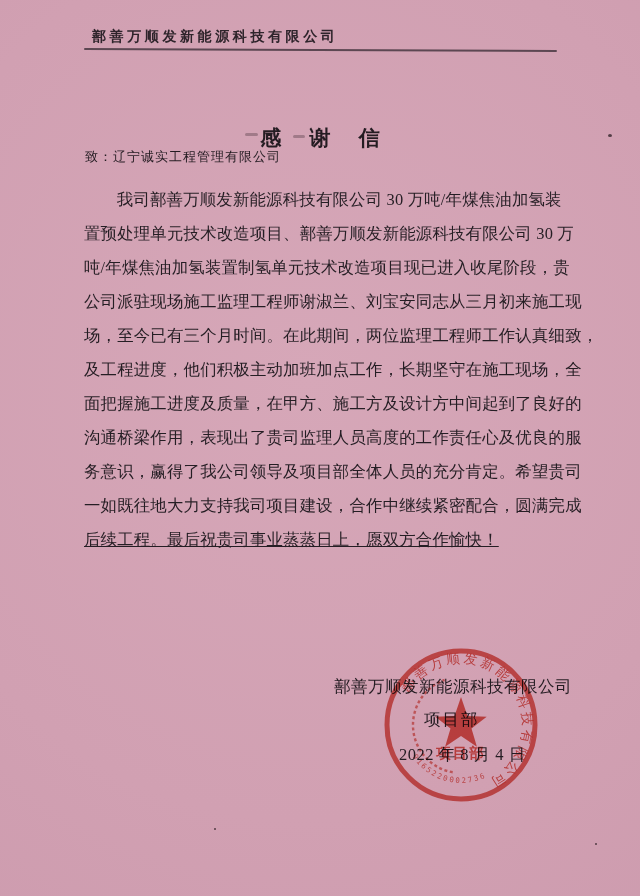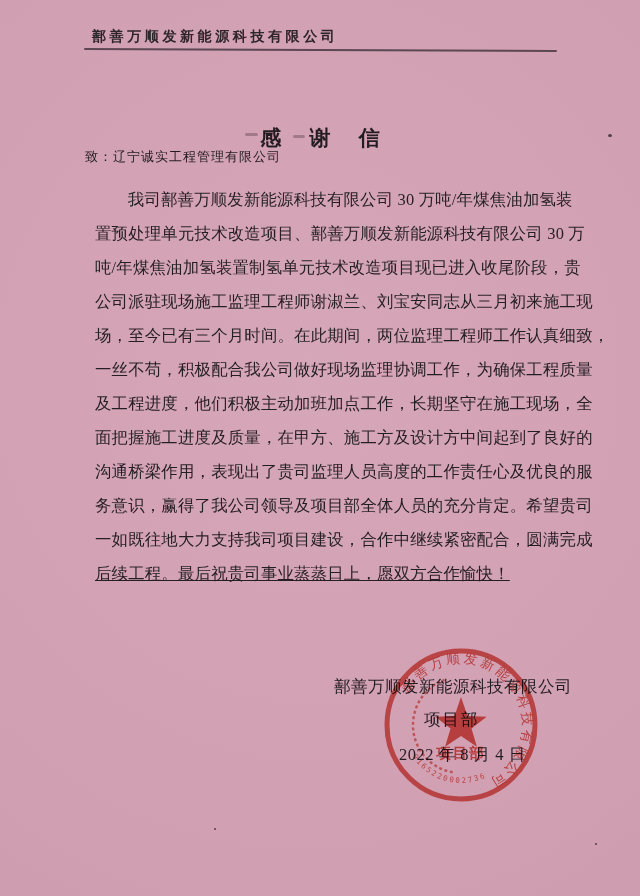--- a/index.html
+++ b/index.html
@@ -29,21 +29,21 @@
   
   .recipient{
     left:85px;top:148px;font-size:13px;font-weight:400;color:#241c22;
     letter-spacing:1px;
   }
   
   .body-block{left:84px;top:183px;width:474px;color:#251e24;}
   .bline{
     font-size:16.4px;line-height:34px;height:34px;
     text-align:justify;text-align-last:justify;text-justify:inter-ideograph;
-    letter-spacing:0.2px;white-space:nowrap;margin-left:11px;
+    letter-spacing:0.2px;white-space:nowrap;
   }
   .bline.indent{text-indent:2em;}
   .bline.last{text-align-last:left;white-space:normal;text-decoration:underline;}
   
   .sig-company{left:334px;top:676px;font-size:16.5px;color:#241c22;letter-spacing:0.5px;}
   .sig-dept{left:424px;top:709px;font-size:16.5px;color:#241c22;letter-spacing:2px;}
   .sig-date{left:399px;top:744px;font-size:16.5px;color:#241c22;letter-spacing:0.5px;}
   
   .seal{
     left:382px;top:646px;width:160px;height:160px;
@@ -62,21 +62,20 @@
 <div class="abs title">感 谢 信</div>
 
 <div class="abs recipient">致：辽宁诚实工程管理有限公司</div>
 
 <div class="abs body-block">
   <div class="bline indent">我司鄯善万顺发新能源科技有限公司 30 万吨/年煤焦油加氢装</div>
   <div class="bline">置预处理单元技术改造项目、鄯善万顺发新能源科技有限公司 30 万</div>
   <div class="bline">吨/年煤焦油加氢装置制氢单元技术改造项目现已进入收尾阶段，贵</div>
   <div class="bline">公司派驻现场施工监理工程师谢淑兰、刘宝安同志从三月初来施工现</div>
   <div class="bline">场，至今已有三个月时间。在此期间，两位监理工程师工作认真细致，</div>
-  <div class="bline">一丝不苟，积极配合我公司做好现场监理协调工作，为确保工程质量</div>
   <div class="bline">及工程进度，他们积极主动加班加点工作，长期坚守在施工现场，全</div>
   <div class="bline">面把握施工进度及质量，在甲方、施工方及设计方中间起到了良好的</div>
   <div class="bline">沟通桥梁作用，表现出了贵司监理人员高度的工作责任心及优良的服</div>
   <div class="bline">务意识，赢得了我公司领导及项目部全体人员的充分肯定。希望贵司</div>
   <div class="bline">一如既往地大力支持我司项目建设，合作中继续紧密配合，圆满完成</div>
   <div class="bline last">后续工程。最后祝贵司事业蒸蒸日上，愿双方合作愉快！</div>
 </div>
 
 <div class="abs sig-company">鄯善万顺发新能源科技有限公司</div>
 <div class="abs sig-dept">项目部</div>

